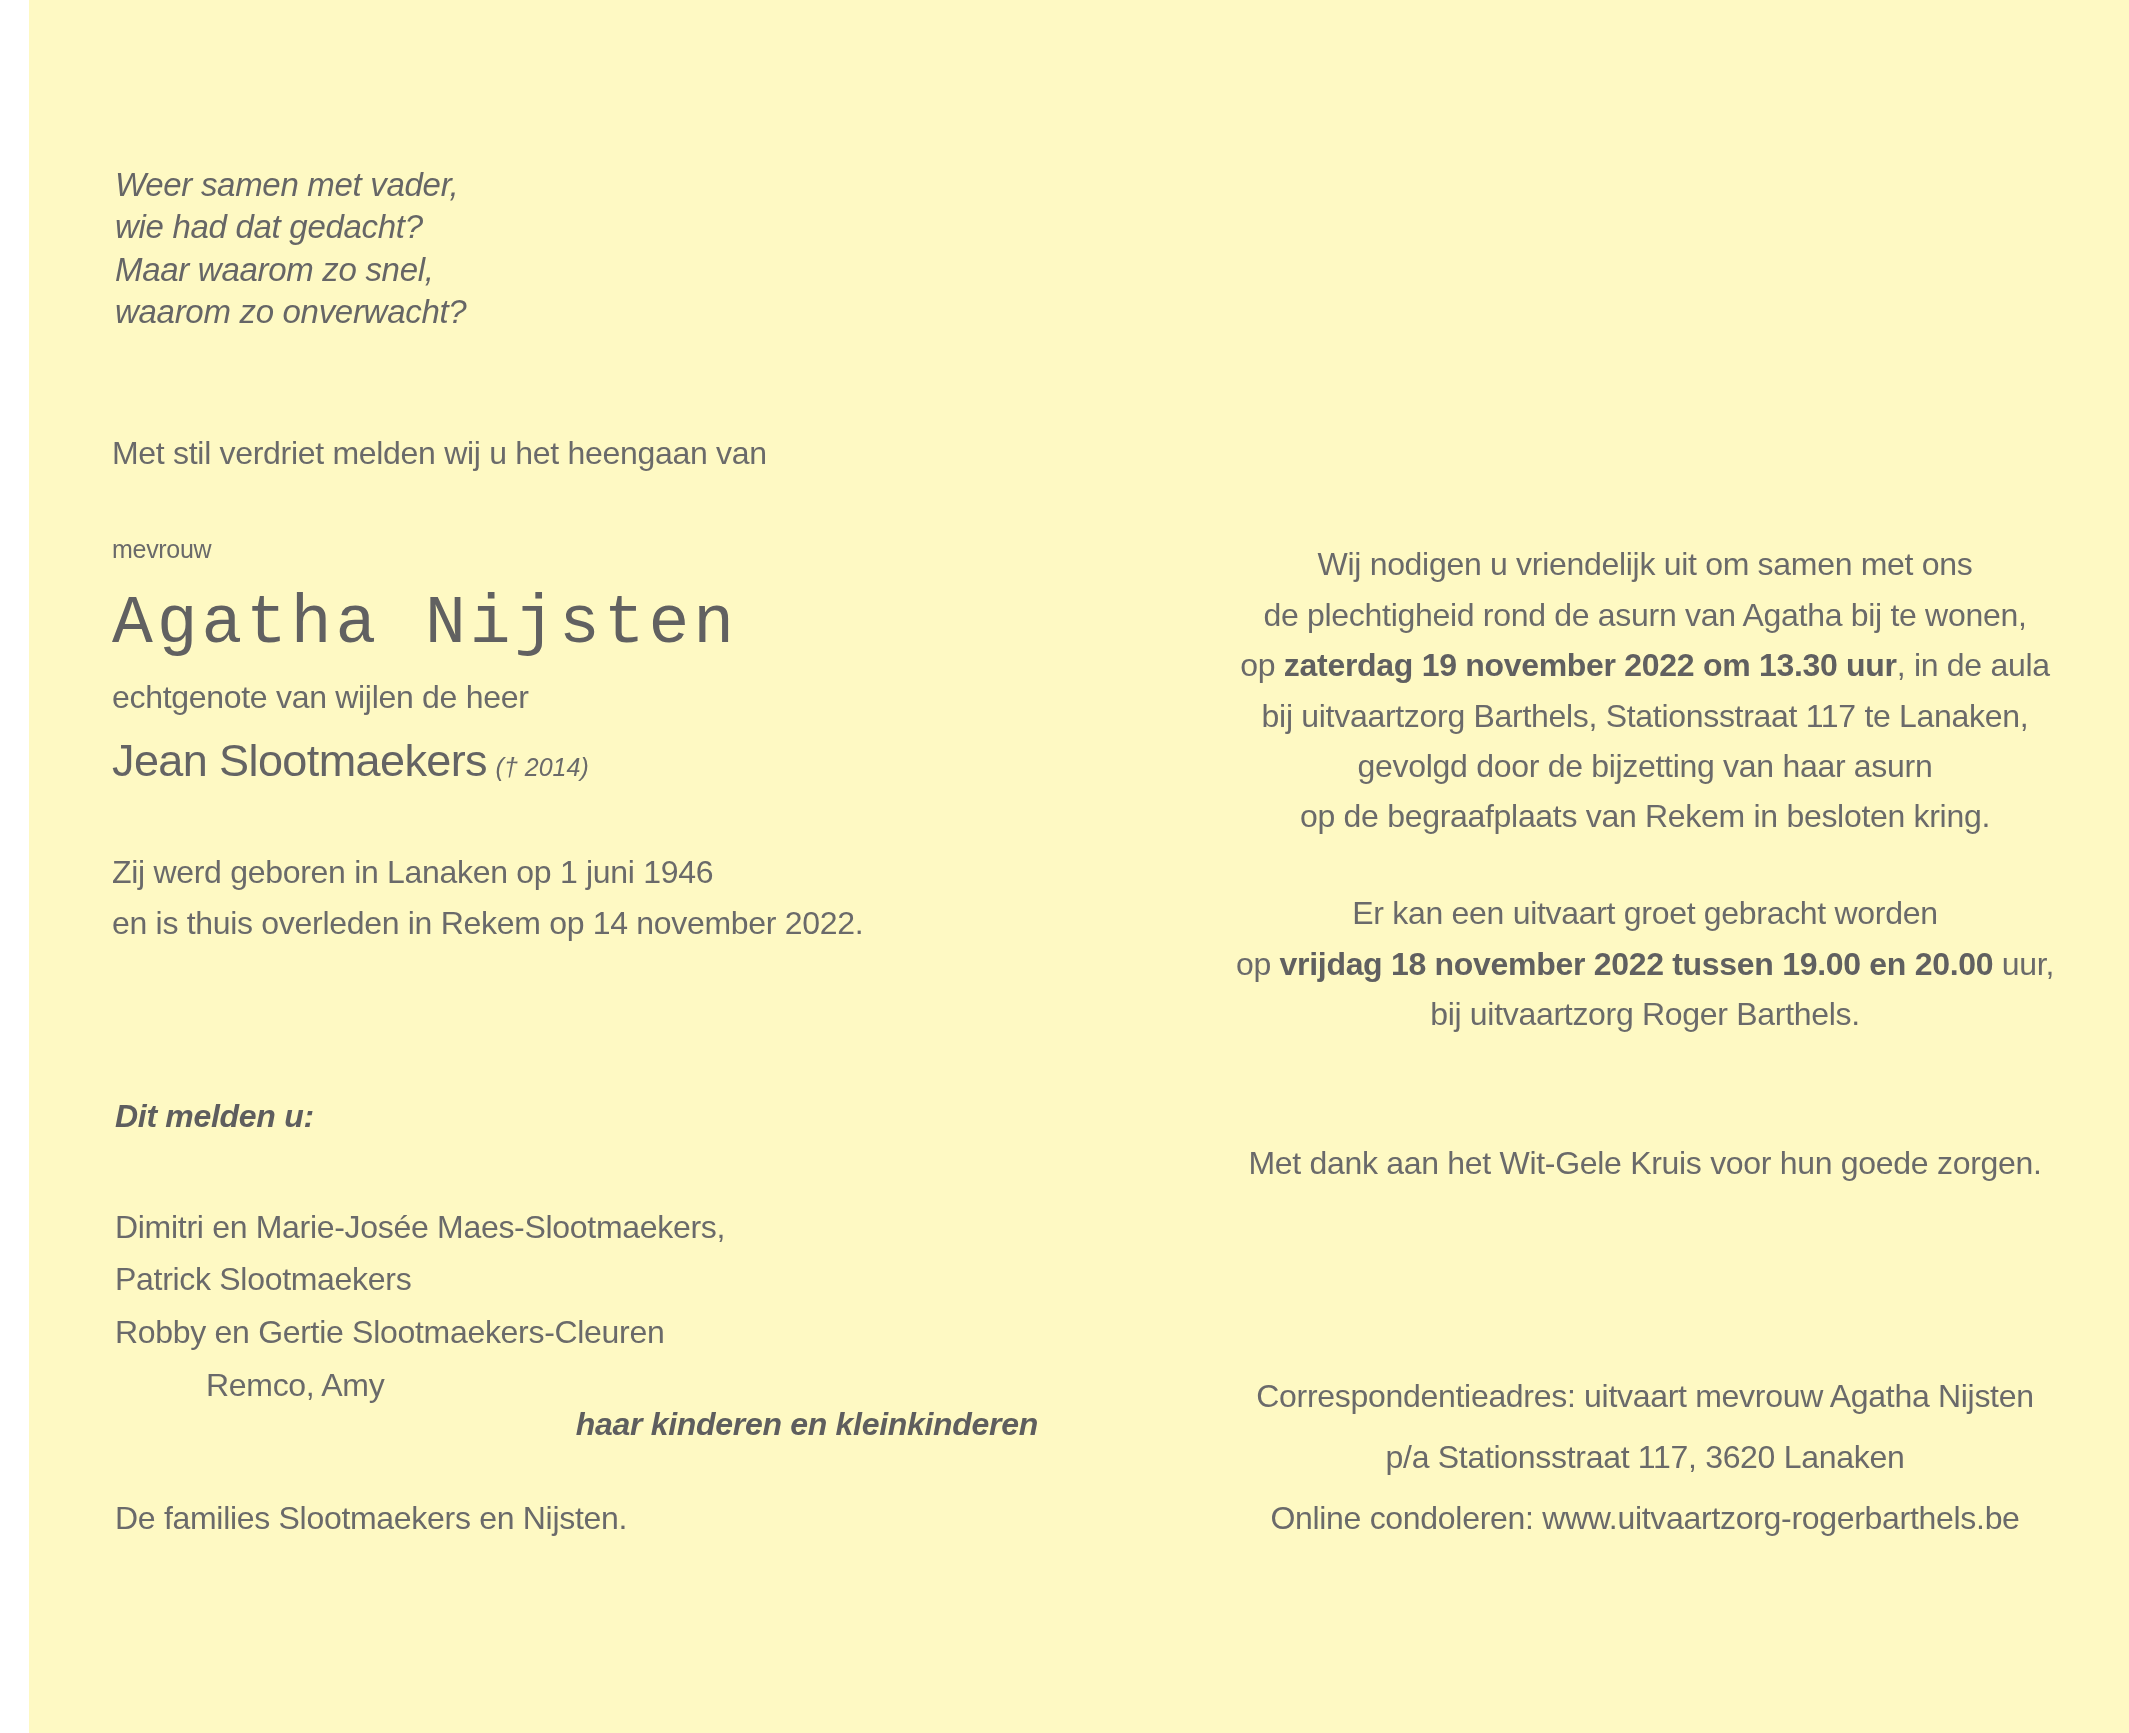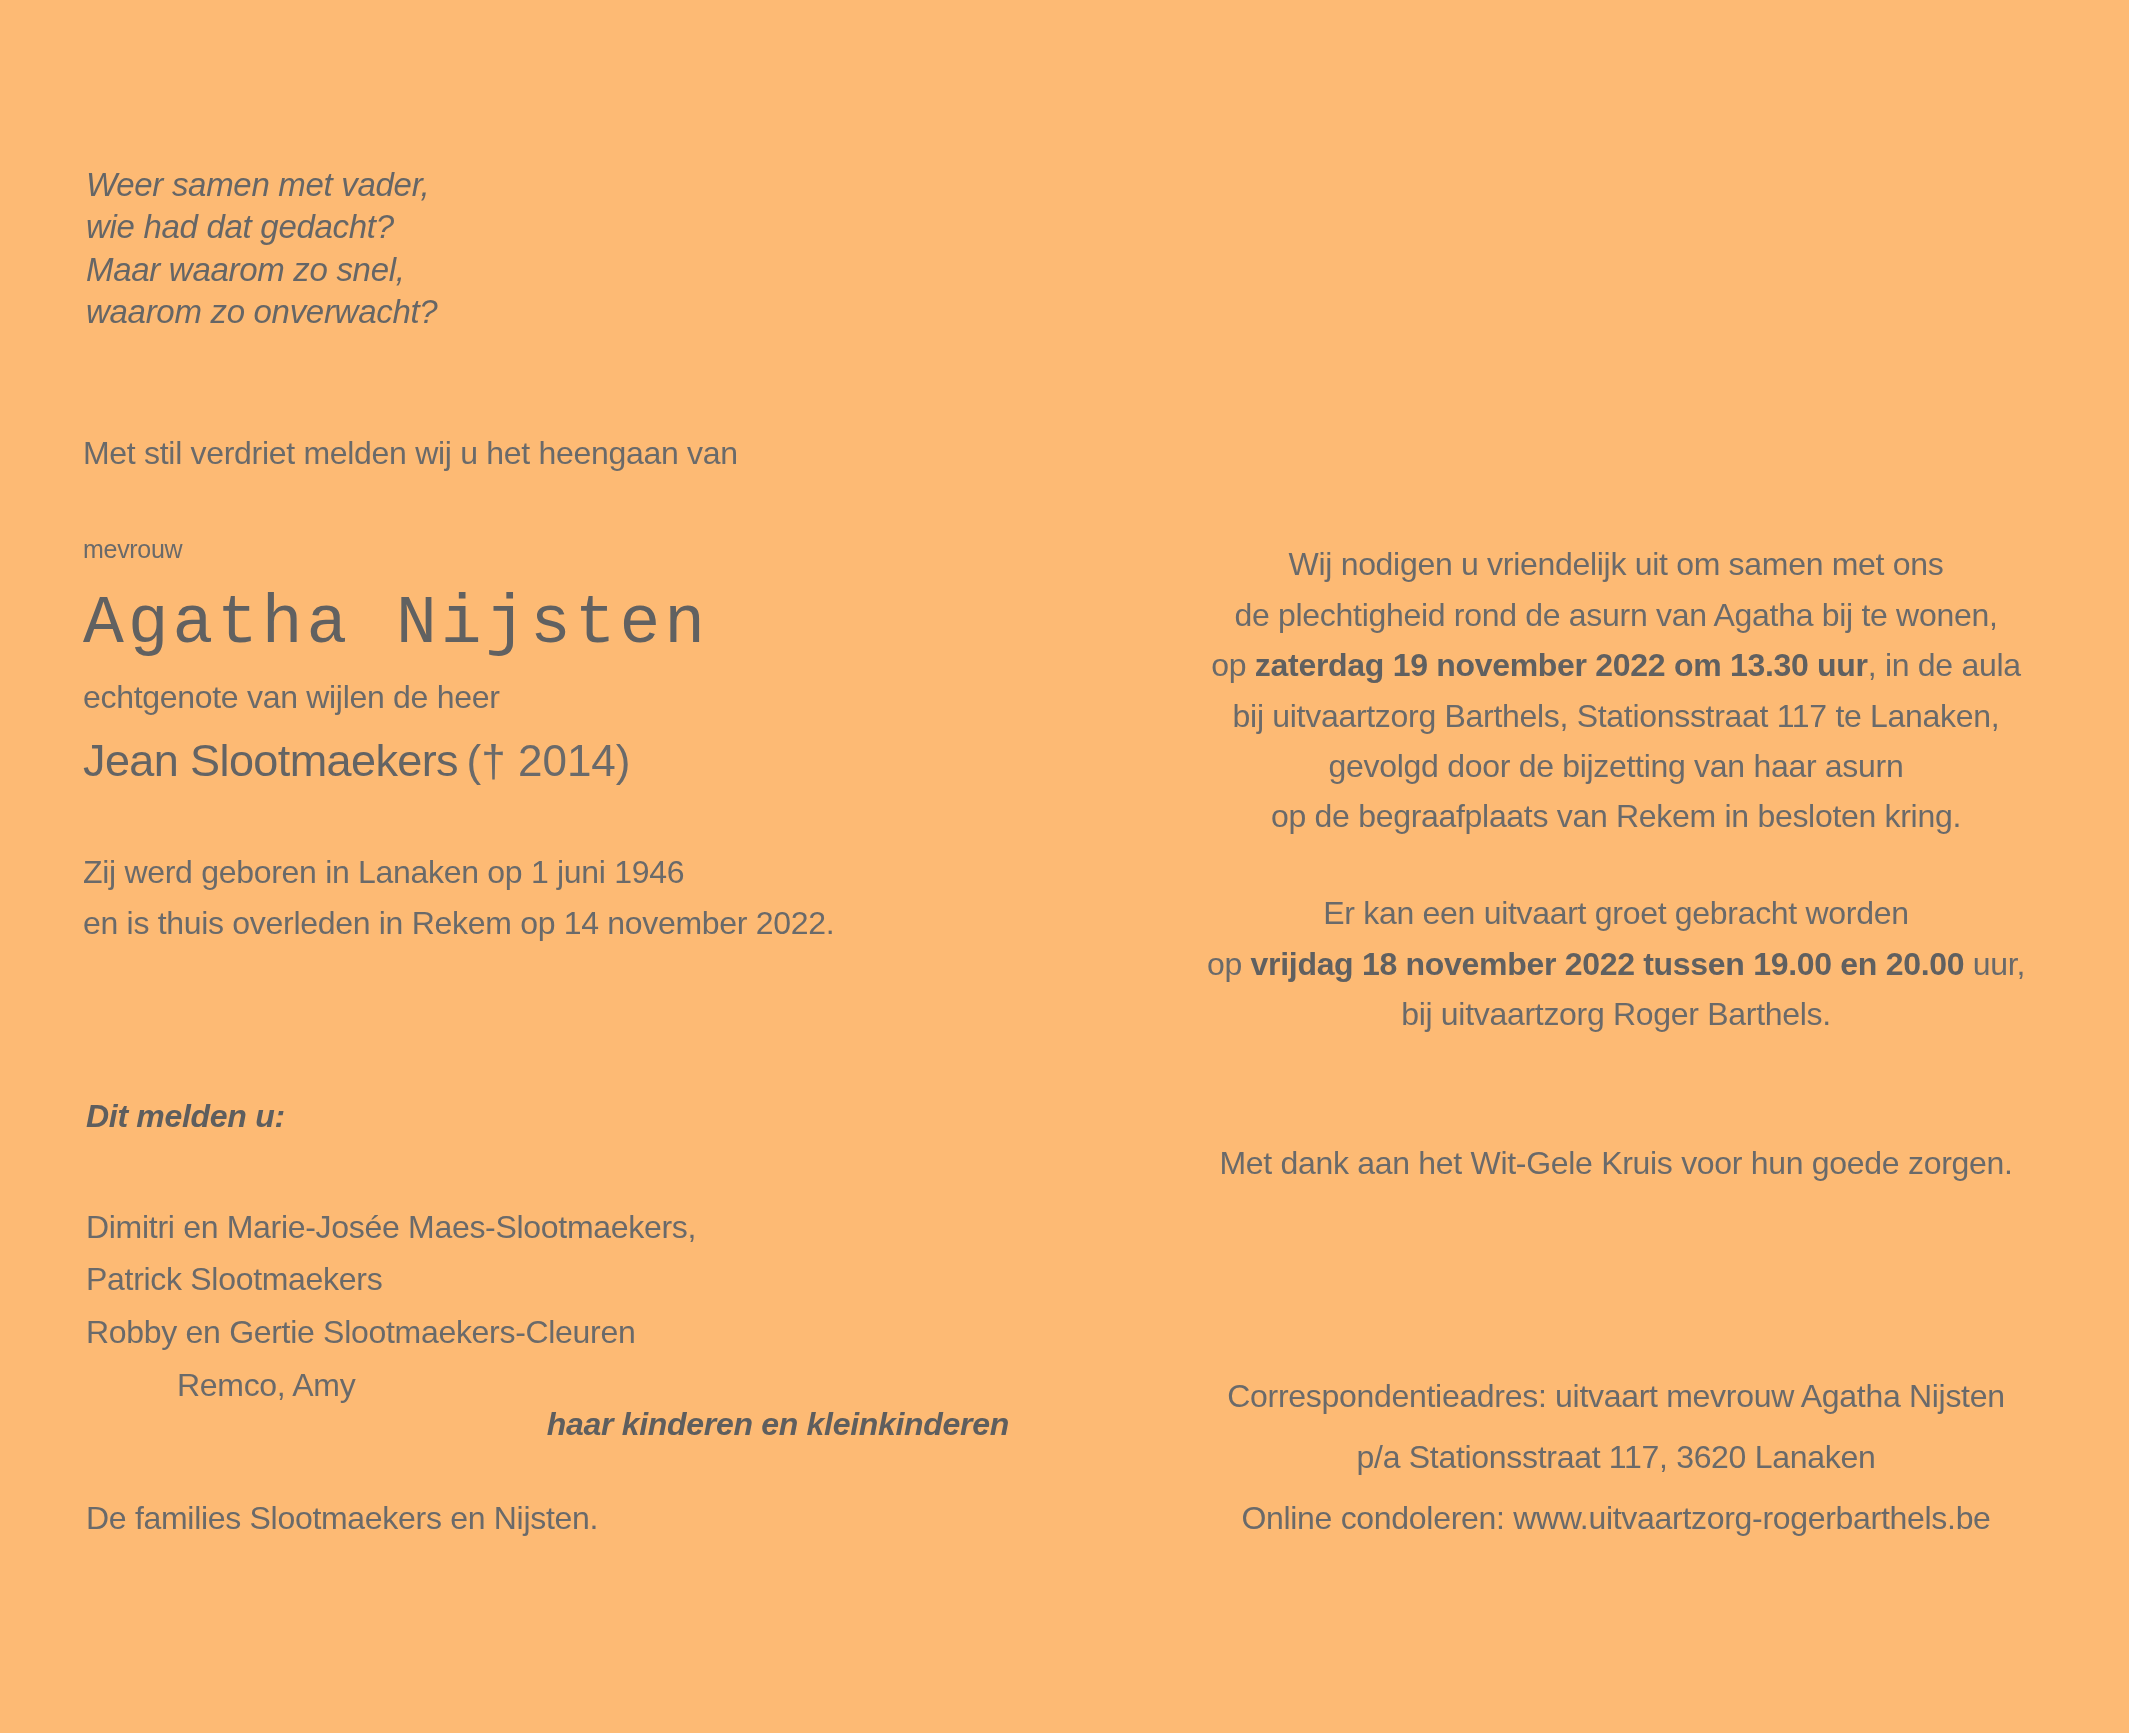--- a/index.html
+++ b/index.html
@@ -4,21 +4,21 @@
 <style>
   html,body{margin:0;padding:0;}
   body{
     width:2129px;height:1733px;
     background:#ffffff;
     font-family:"Liberation Sans", sans-serif;
     color:#6a6a6a;
     position:relative;
     overflow:hidden;
   }
-  .card{position:absolute;inset:0;background:#fdba74;}
+  .card{position:absolute;inset:0;background:#fef9c3;margin-left:29px;}
   .ln{
     position:absolute;
     font-size:32px;
     letter-spacing:-0.3px;
     color:#6a6a6a;
     white-space:nowrap;
   }
   
   .l-left{left:86px;}
   .l-center{left:83px;width:887px;}
@@ -40,23 +40,24 @@
     letter-spacing:3.9px;
     color:#616161;
   }
   .salutation{font-size:25px;}
   .spouse-name{
     font-size:45px;
     letter-spacing:-0.6px;
     color:#646464;
   }
   .spouse-death{
-    font-size:44px;
+    font-size:25px;
     letter-spacing:0;
     color:#6a6a6a;
+    font-style:italic;
   }
   .b{font-weight:bold;color:#606060;}
   .caption-right{left:499px;width:510px;text-align:right;}
   .indent{left:177px;}
 </style>
 </head>
 <body>
 
 <div class="card">
 

